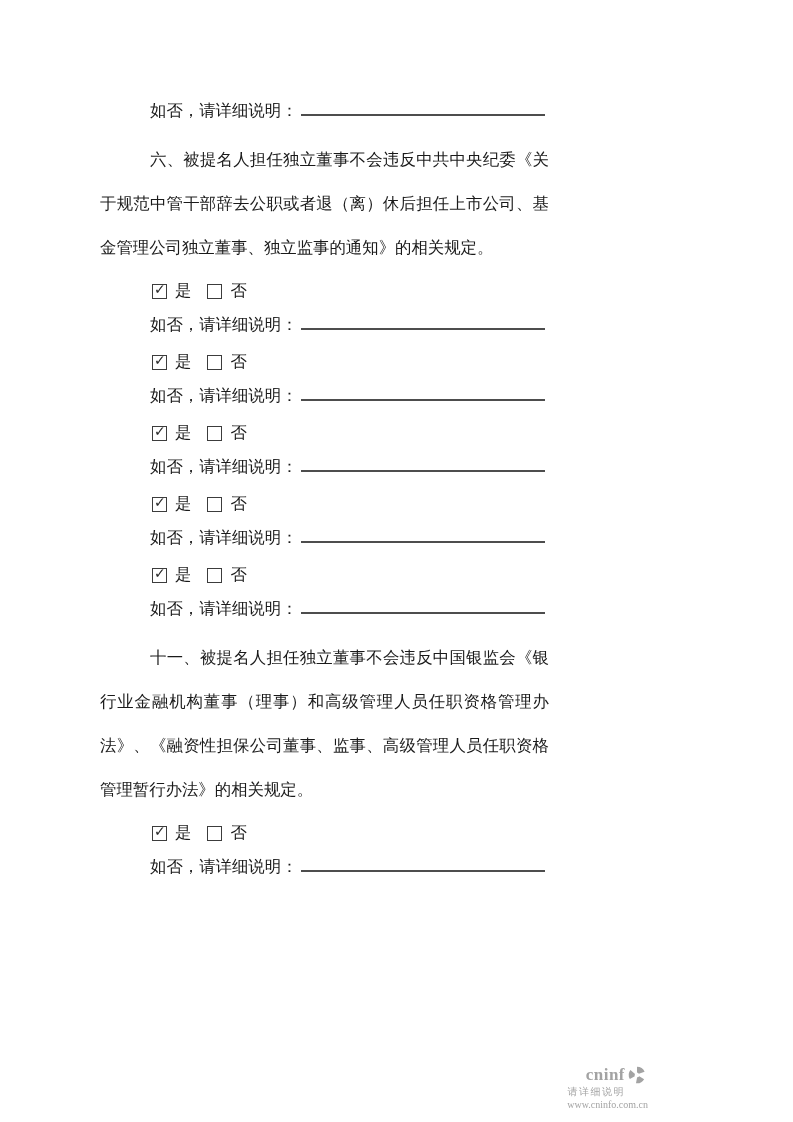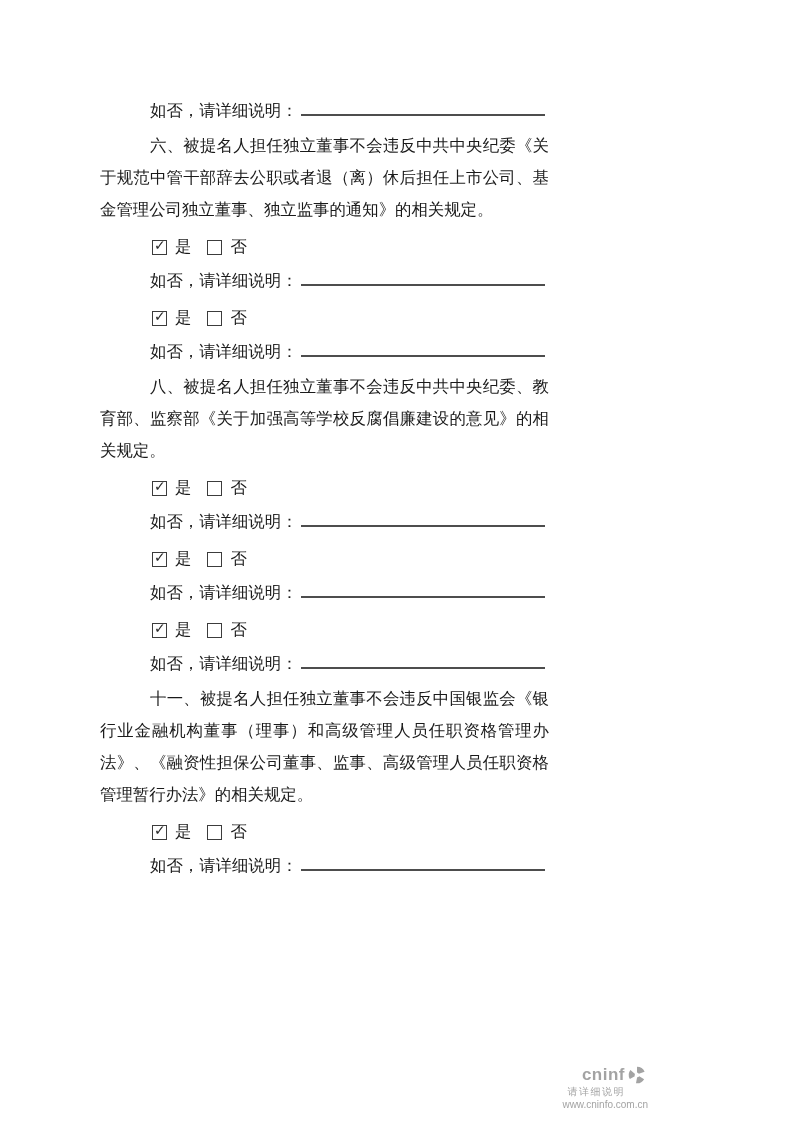--- a/index.html
+++ b/index.html
@@ -13,23 +13,23 @@
     background: #ffffff;
     color: #1a1a1a;
     font-family: "Liberation Serif", "DejaVu Serif", serif;
     font-size: 16.4px;
     overflow: hidden;
     padding: 95px 101px 0 100px;
   }
 
   .para {
     text-align: justify;
-    line-height: 32px;
+    line-height: 44px;
     text-indent: 50px;
-    margin-top: 3px;
+    margin-top: 11px;
   }
 
   .detail-line {
     line-height: 32px;
     padding-left: 50px;
     white-space: nowrap;
   }
 
   .blank-line {
     display: inline-block;
@@ -65,21 +65,21 @@
     font-family: "DejaVu Sans", sans-serif;
   }
   .cb-label { margin: 0 16px 0 8px; }
 
   .logo {
     position: absolute;
     right: 2px;
     bottom: 12px;
     text-align: right;
     color: #a3a3a3;
-    font-family: Liberation Sans, sans-serif;
+    font-family: Liberation Serif, serif;
     line-height: 1.15;
     margin-left: 24px;
   }
   .logo-row {
     display: flex;
     align-items: center;
     justify-content: flex-end;
   }
   .logo-brand {
     font-weight: bold;
@@ -122,21 +122,20 @@
       <span class="cb-label">是</span>
       <span class="cb"></span>
       <span class="cb-label">否</span>
     </div>
     <div class="detail-line">
       <span>如否，请详细说明：</span><span class="blank-line"></span>
     </div>
   </div>
 
   <div>
-    <p class="para">八、被提名人担任独立董事不会违反中共中央纪委、教育部、监察部《关于加强高等学校反腐倡廉建设的意见》的相关规定。</p>
     <div class="checkbox-line">
       <span class="cb">
           <span class="mark">✓</span>
         </span>
       <span class="cb-label">是</span>
       <span class="cb"></span>
       <span class="cb-label">否</span>
     </div>
     <div class="detail-line">
       <span>如否，请详细说明：</span><span class="blank-line"></span>

